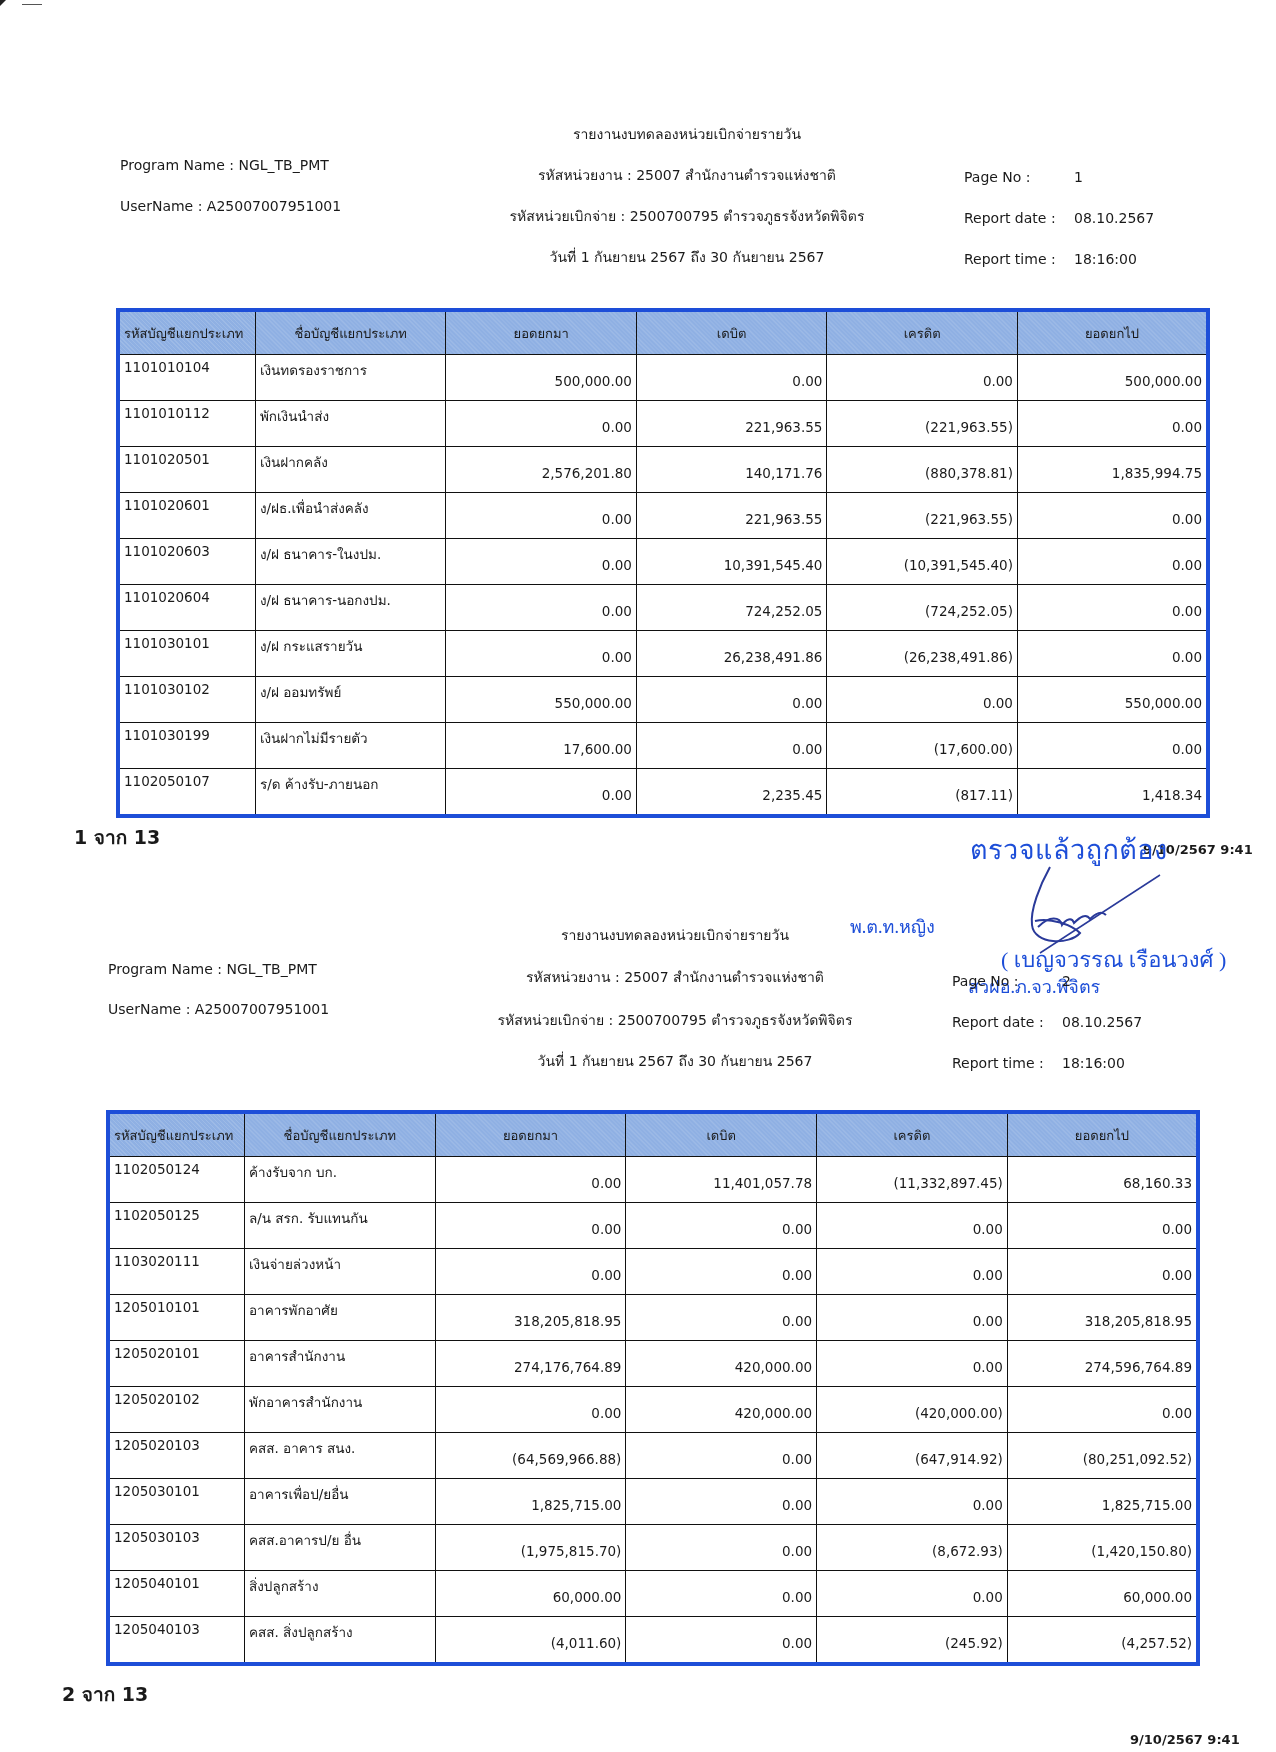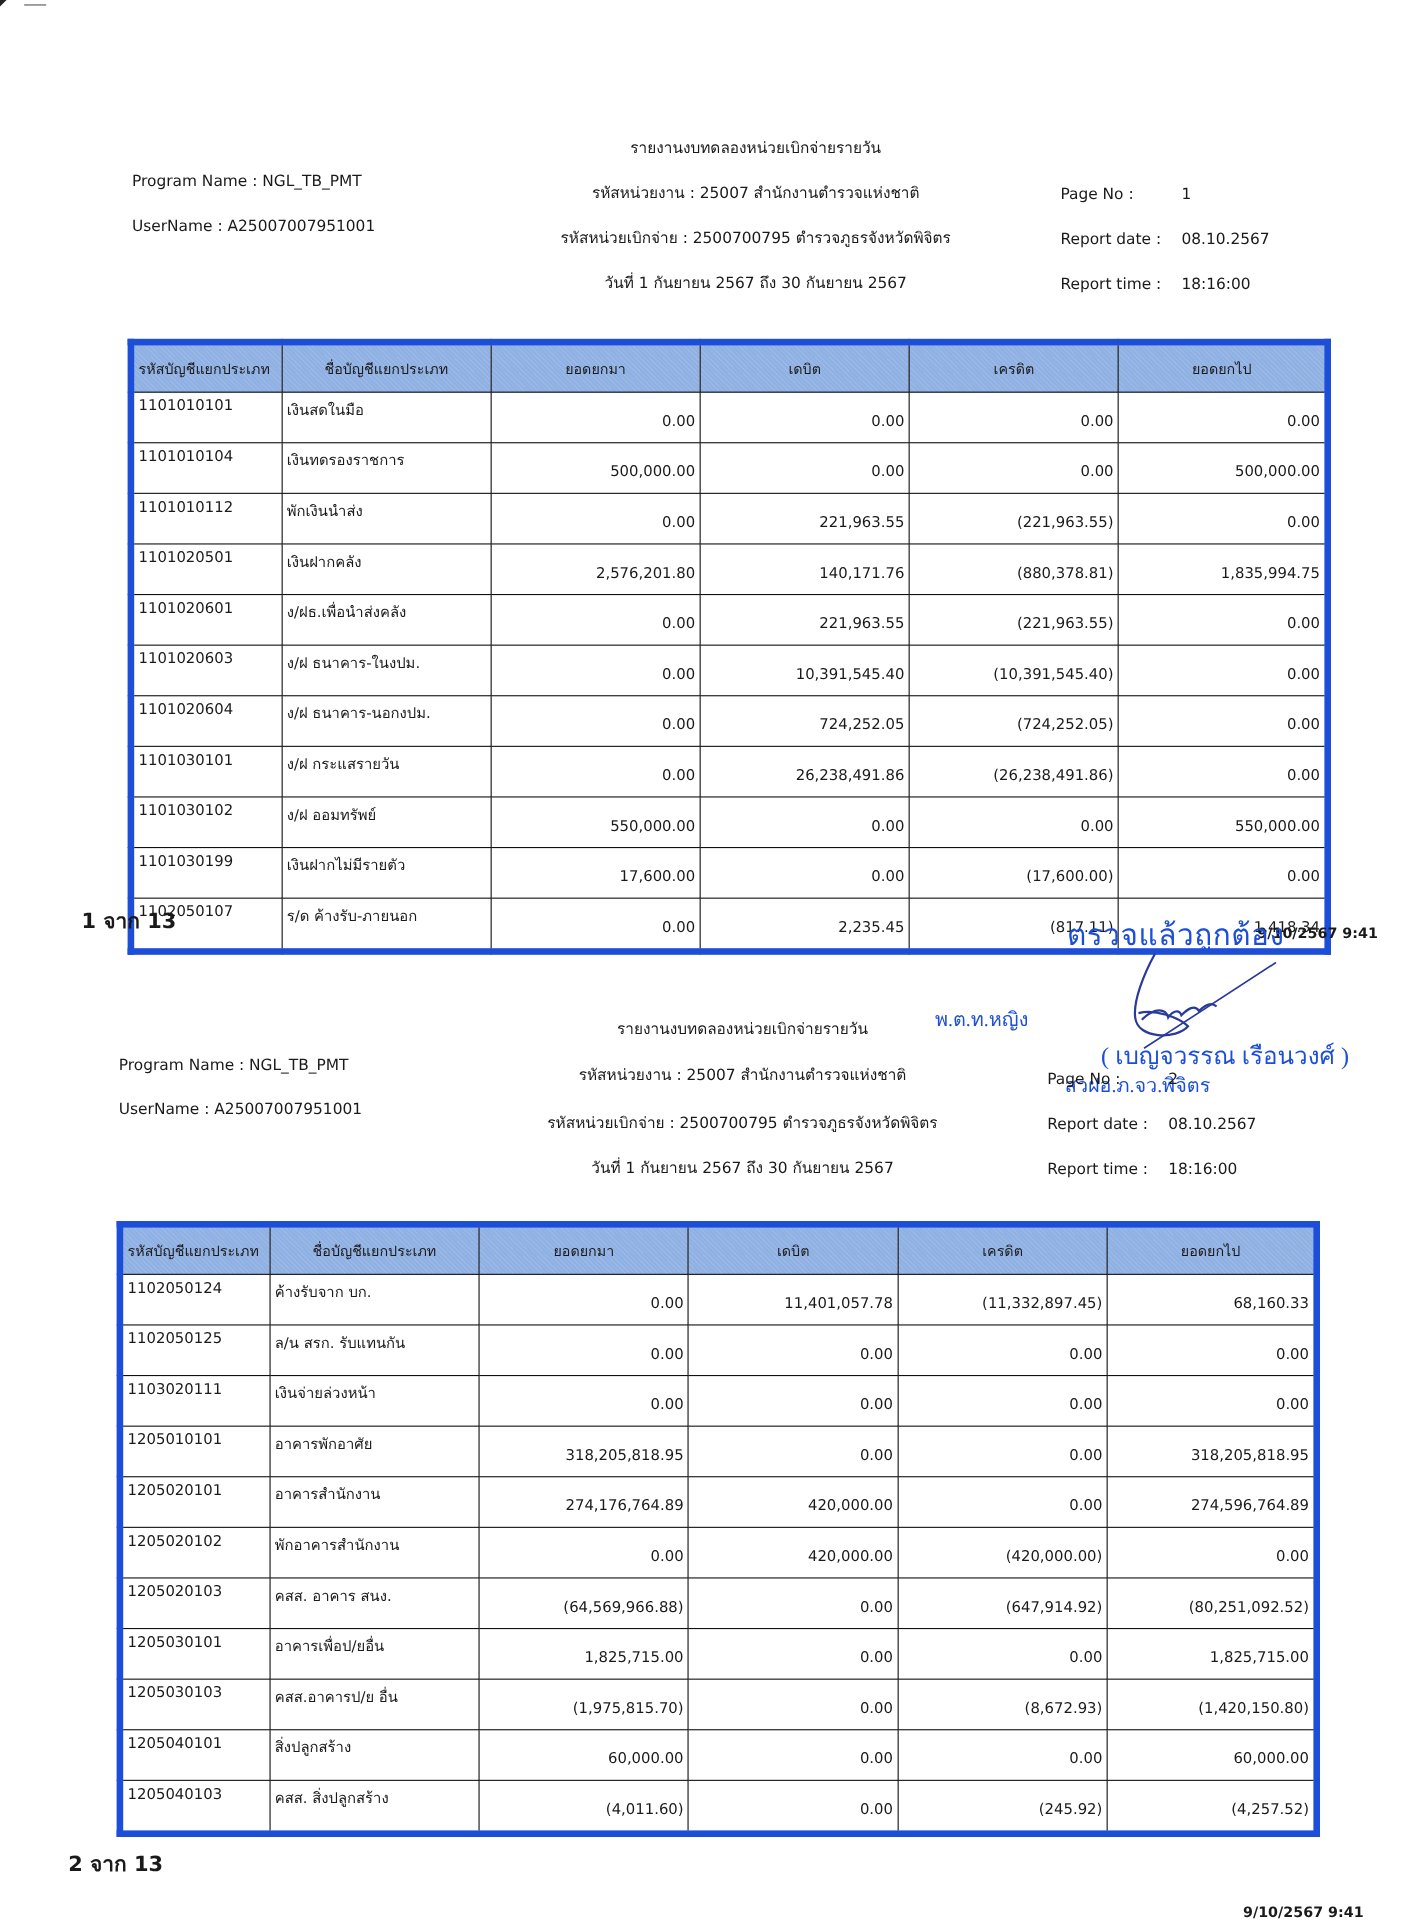--- a/index.html
+++ b/index.html
@@ -16,21 +16,21 @@
   .meta-left { position: absolute; font-size: 14px; line-height: 18px; }
   .meta-left div { position: absolute; white-space: nowrap; }
   .title-block { position: absolute; text-align: center; font-size: 14px; }
   .title-block div { position: absolute; white-space: nowrap; transform: translateX(-50%); }
   .meta-right { position: absolute; font-size: 14px; }
   .meta-right .row { position: absolute; white-space: nowrap; }
   .meta-right .lbl { display: inline-block; width: 110px; }
 
   table.tb {
     position: absolute; border-collapse: collapse; table-layout: fixed;
-    font-size: 13.5px; border: 6px solid #1d4ed8;
+    font-size: 13.5px; border: 4px solid #1d4ed8;
   }
   table.tb th {
     background: #8fb0e3;
     background-image: repeating-linear-gradient(45deg, rgba(255,255,255,0.12) 0 1px, transparent 1px 3px);
     font-weight: normal; height: 42px; border: 1.5px solid #111; font-size: 13px;
     padding: 0 4px;
   }
   table.tb td {
     border: 1.5px solid #111; height: 39px; padding: 0 4px; vertical-align: top;
   }
@@ -86,28 +86,20 @@
         <th>รหัสบัญชีแยกประเภท</th>
         <th>ชื่อบัญชีแยกประเภท</th>
         <th>ยอดยกมา</th>
         <th>เดบิต</th>
         <th>เครดิต</th>
         <th>ยอดยกไป</th>
       </tr>
     </thead>
     <tbody>
       <tr>
-          <td class="code">1101010101</td>
-          <td class="name">เงินสดในมือ</td>
-          <td class="num">0.00</td>
-          <td class="num">0.00</td>
-          <td class="num">0.00</td>
-          <td class="num">0.00</td>
-        </tr>
-      <tr>
           <td class="code">1101010104</td>
           <td class="name">เงินทดรองราชการ</td>
           <td class="num">500,000.00</td>
           <td class="num">0.00</td>
           <td class="num">0.00</td>
           <td class="num">500,000.00</td>
         </tr>
       <tr>
           <td class="code">1101010112</td>
           <td class="name">พักเงินนำส่ง</td>

